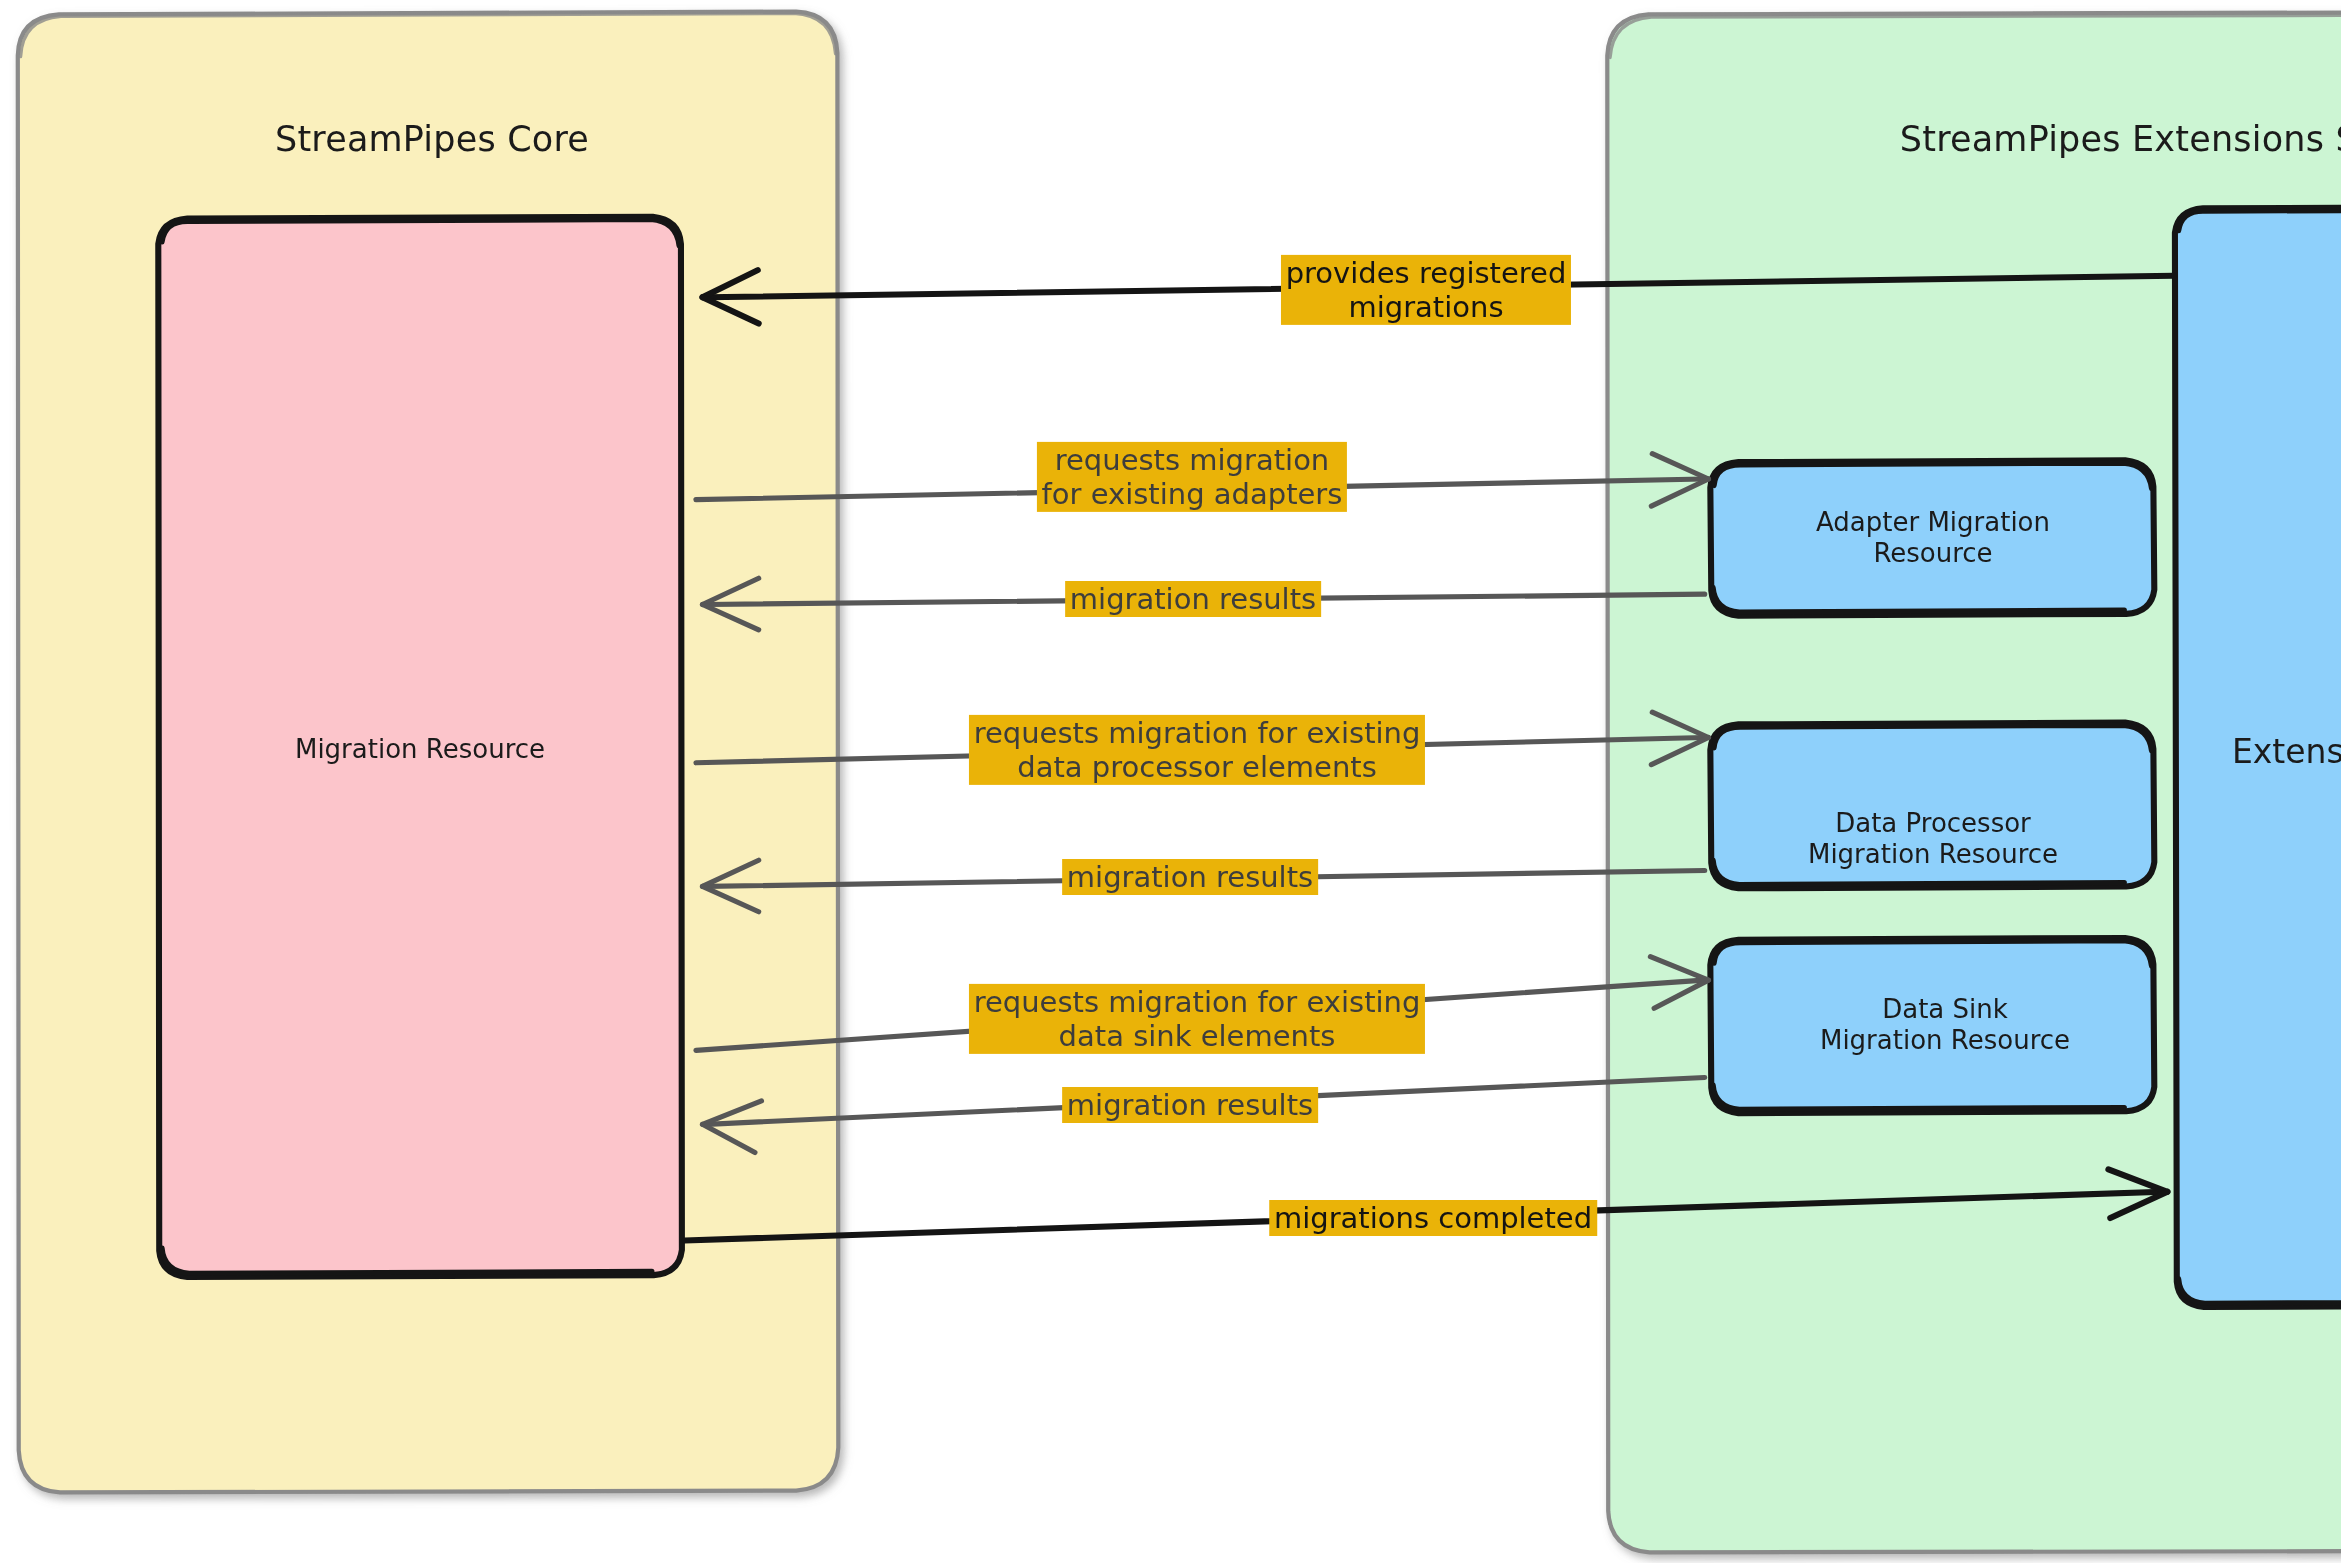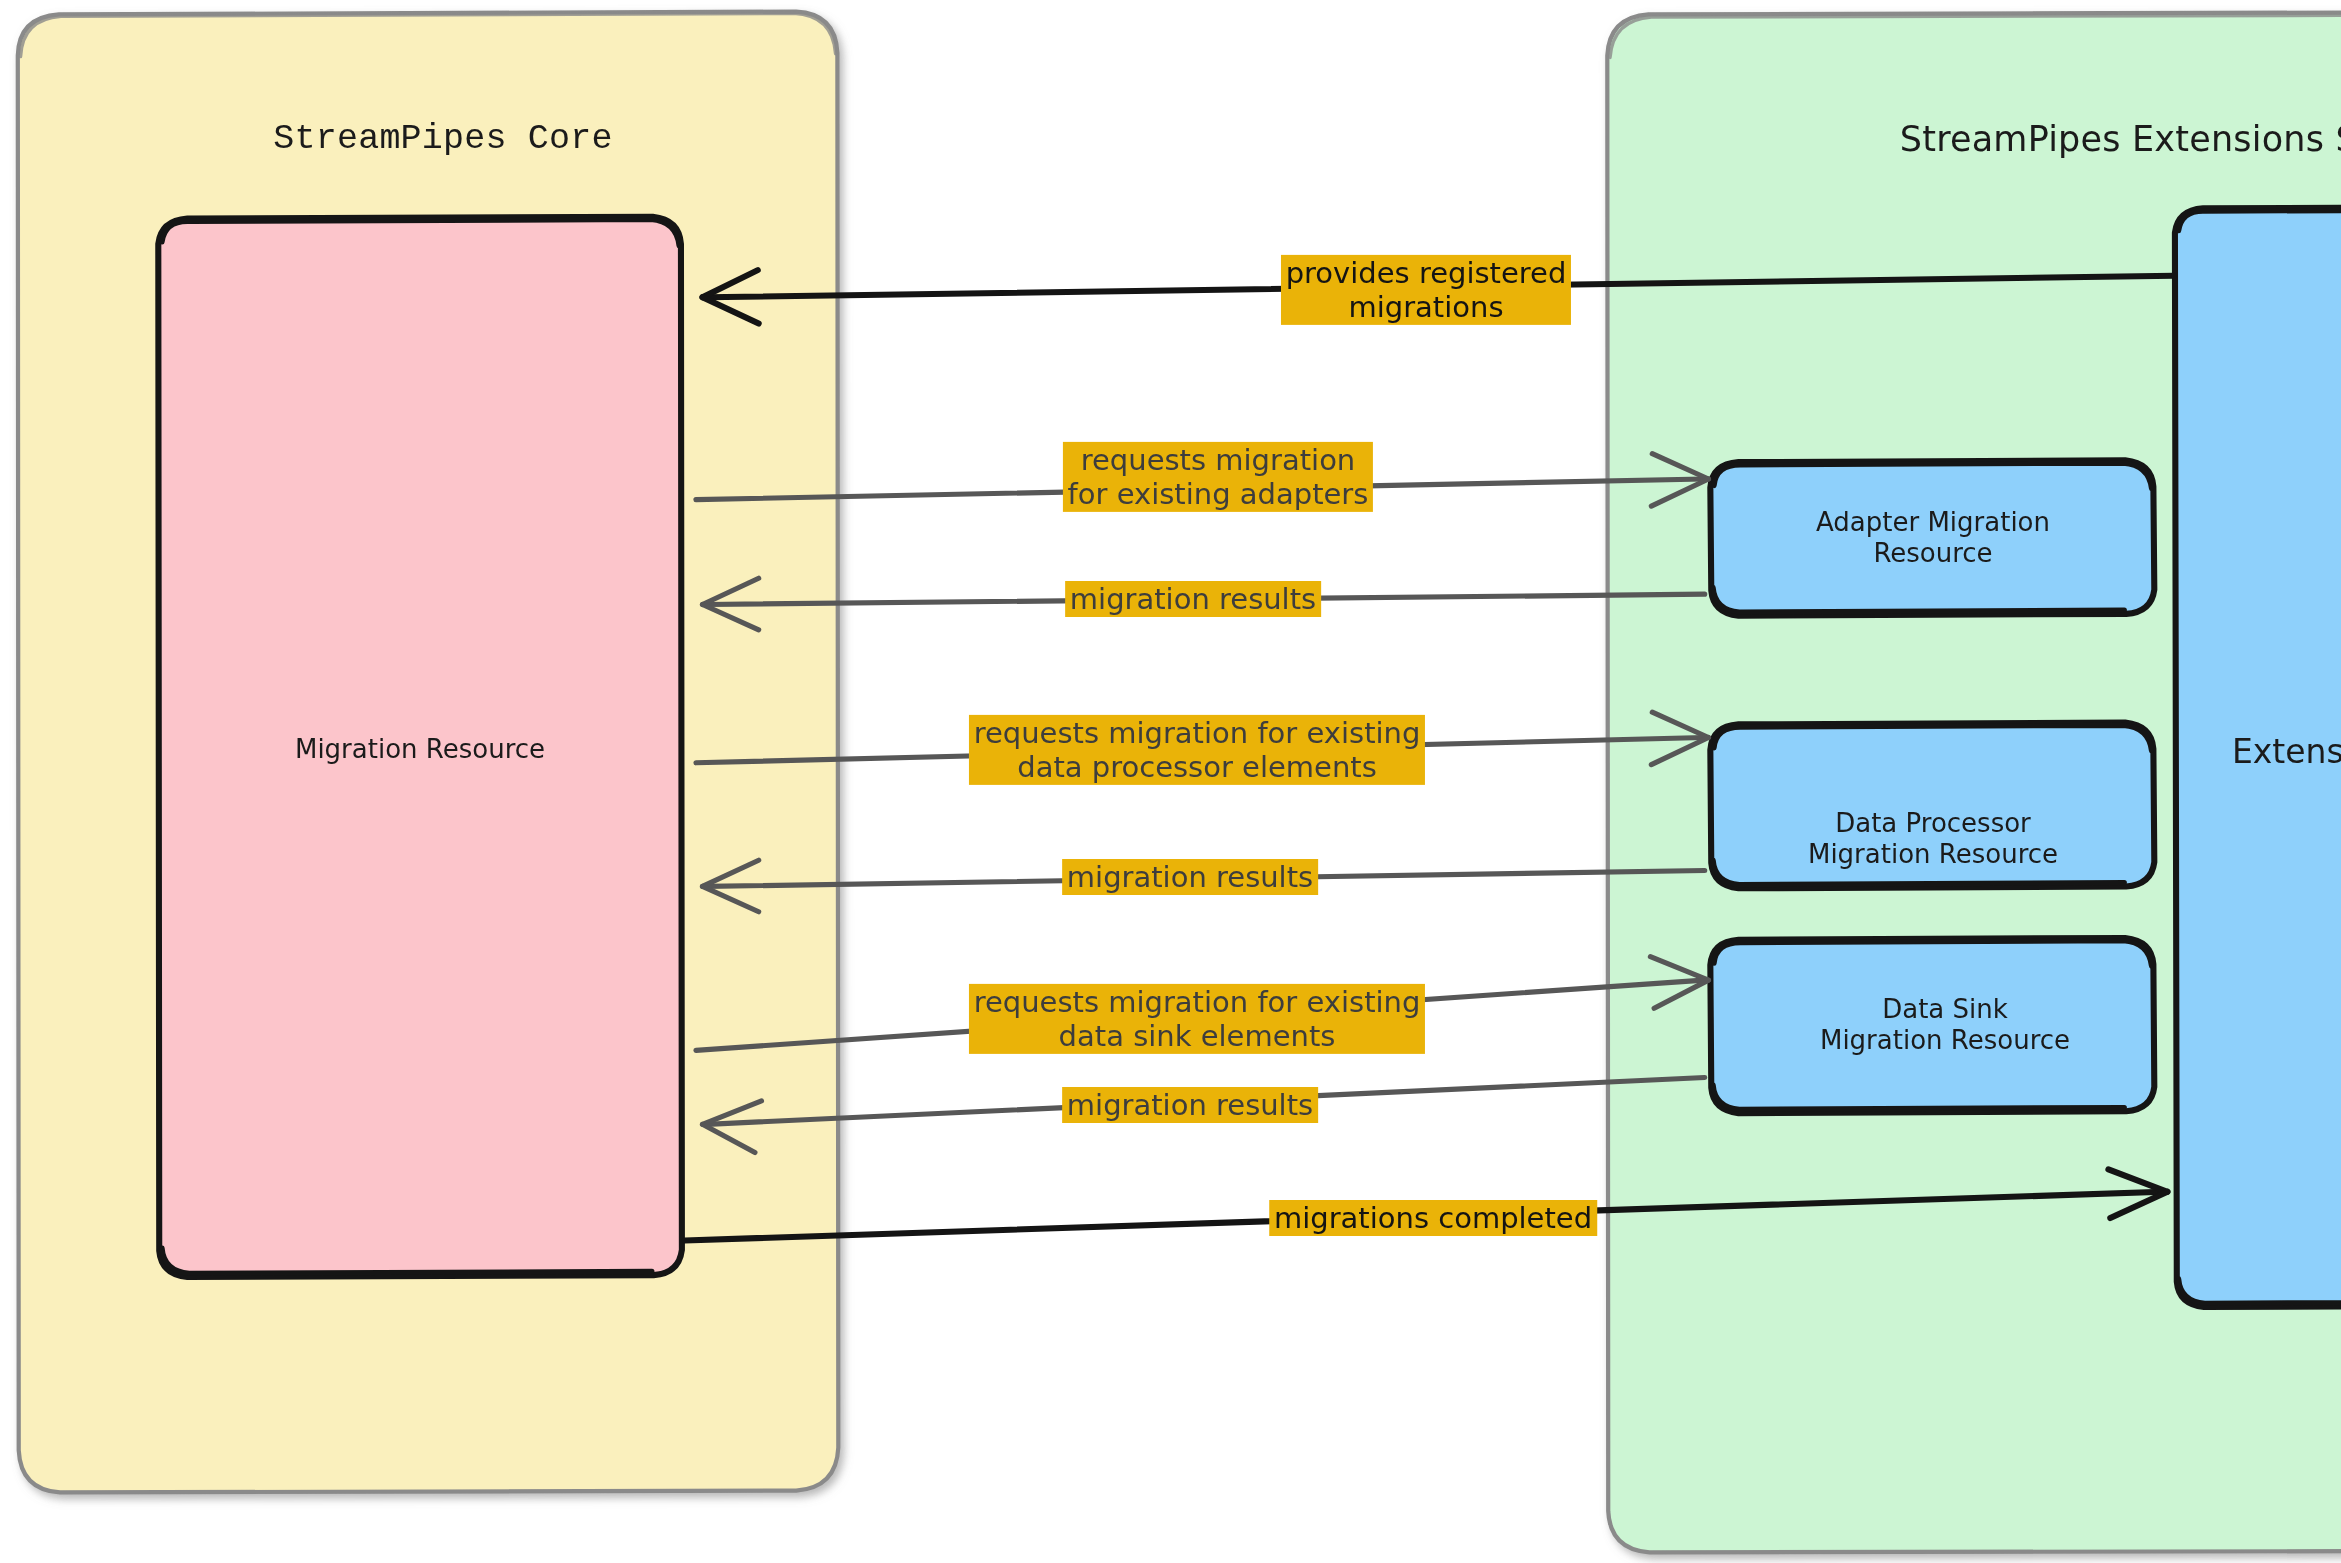--- a/index.html
+++ b/index.html
@@ -116,41 +116,41 @@
       <path d="M 1500 2400 L 1612 2460" fill="none" stroke="#575757" stroke-width="11" stroke-linecap="round"></path>
     </g>
 
     <g>
       <path d="M 1462 2648 L 4618 2544" fill="none" stroke="#141414" stroke-width="13" stroke-linecap="round"></path>
       <path d="M 4628 2544 L 4502 2496" fill="none" stroke="#141414" stroke-width="13" stroke-linecap="round"></path>
       <path d="M 4628 2544 L 4506 2600" fill="none" stroke="#141414" stroke-width="13" stroke-linecap="round"></path>
     </g>
   </svg>
 
-  <div class="lbl container-title" style="left:443px;top:140px;font-family:Liberation Mono, monospace;">StreamPipes Core</div>
+  <div class="lbl container-title" style="left:432px;top:140px;">StreamPipes Core</div>
 
   <div class="lbl container-title" style="left:2183px;top:140px;">StreamPipes Extensions Service</div>
 
   <div class="lbl node-title" style="left:420px;top:749px;">Migration Resource</div>
 
   <div class="lbl node-title" style="left:1933px;top:538px;">Adapter Migration
 Resource</div>
 
   <div class="lbl node-title" style="left:1933px;top:839px;">Data Processor
 Migration Resource</div>
 
   <div class="lbl node-title" style="left:1945px;top:1025px;">Data Sink
 Migration Resource</div>
 
   <div class="lbl node-title big" style="left:2453px;top:752px;">ExtensionsModelSubmitter</div>
 
   <div class="lbl edge-label dark" style="left:1426px;top:290px;">provides registered
 migrations</div>
 
-  <div class="lbl edge-label" style="left:1218px;top:477px;">requests migration
+  <div class="lbl edge-label" style="left:1192px;top:477px;">requests migration
 for existing adapters</div>
 
   <div class="lbl edge-label" style="left:1193px;top:599px;">migration results</div>
 
   <div class="lbl edge-label" style="left:1197px;top:750px;">requests migration for existing
 data processor elements</div>
 
   <div class="lbl edge-label" style="left:1190px;top:877px;">migration results</div>
 
   <div class="lbl edge-label" style="left:1197px;top:1019px;">requests migration for existing

